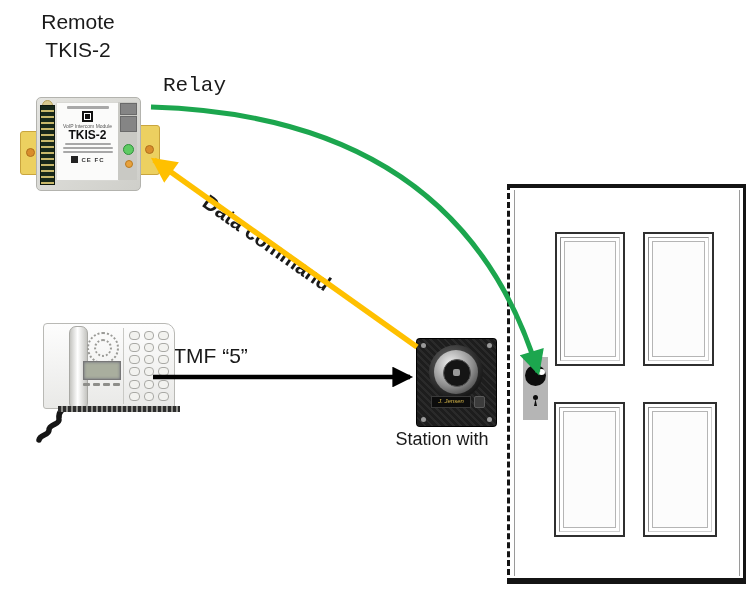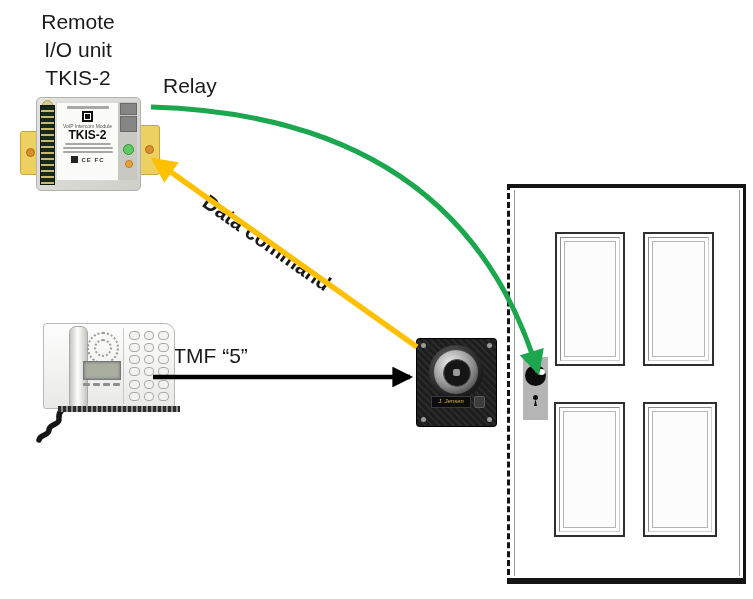--- a/index.html
+++ b/index.html
@@ -3,21 +3,21 @@
 <meta charset="utf-8">
 <style>
   html,body{margin:0;padding:0;background:#fff;}
   #canvas{position:relative;width:753px;height:599px;background:#fff;overflow:hidden;
           font-family:"Liberation Sans",sans-serif;color:#1a1a1a;padding-left:11px;}
   .abs{position:absolute;}
 
   
   .lbl{font-size:21px;line-height:28px;color:#1a1a1a;}
   #remote-label{left:22px;top:8px;width:112px;text-align:center;}
-  #relay-label{left:163px;top:72px;}
+  #relay-label{left:163px;top:72px;font-family:Liberation Mono, monospace;}
   #dtmf-label{left:158px;top:342px;}
   #datacmd-label{left:212px;top:190px;transform:rotate(35deg);transform-origin:0 0;
                  font-weight:700;font-size:21px;white-space:nowrap;}
   #station-caption{left:383px;top:428px;width:118px;text-align:center;font-size:18px;line-height:22px;}
   #ip-box{left:28px;top:177px;width:114px;height:24px;border:2px solid #222;background:#fff;
           font-size:18px;text-align:center;line-height:24px;}
 
   
   #arrows{left:0;top:0;pointer-events:none;}
 
@@ -86,29 +86,29 @@
   #keyhole-stem{left:11px;top:42px;width:3px;height:7px;background:#0d0d0d;
                 clip-path:polygon(50% 0,100% 100%,0 100%);}
 </style>
 </head>
 <body>
 
 <div id="canvas">
 
   <div class="abs lbl" id="remote-label">
     <span style="display:block">Remote</span>
-    <span style="display:block">I/O unit</span>
     <span style="display:block">TKIS-2</span>
   </div>
 
   <div class="abs lbl" id="relay-label">Relay</div>
   <div class="abs" id="datacmd-label">Data command</div>
   <div class="abs lbl" id="dtmf-label">DTMF “5”</div>
 
   <div class="abs" id="station-caption">
+    <span style="display:block">Station with</span>
   </div>
 
   <div class="abs" id="tkis">
     <div class="abs wing" style="left:2px;top:38px;width:19px;height:42px;">
       <div class="abs wing-dot" style="left:5px;top:16px;"></div>
     </div>
     <div class="abs wing" style="left:120px;top:32px;width:20px;height:48px;">
       <div class="abs wing-dot" style="left:6px;top:19px;"></div>
     </div>
     <div class="abs" id="tkis-body"></div>

